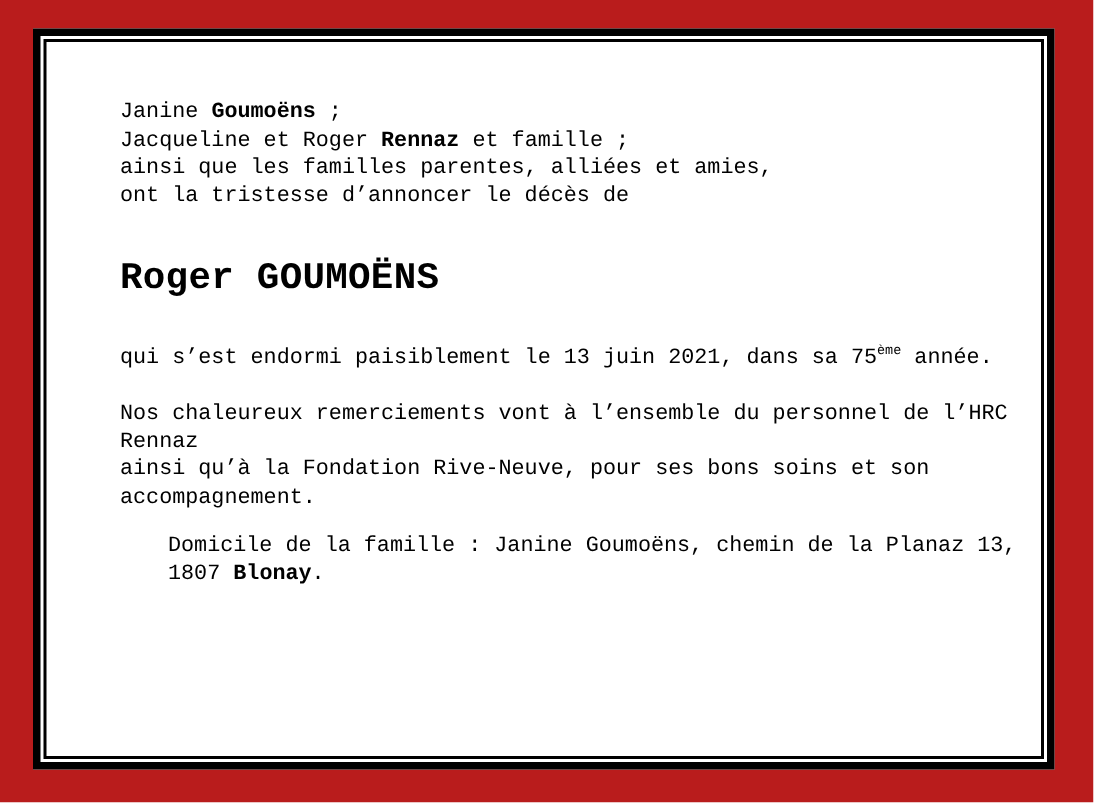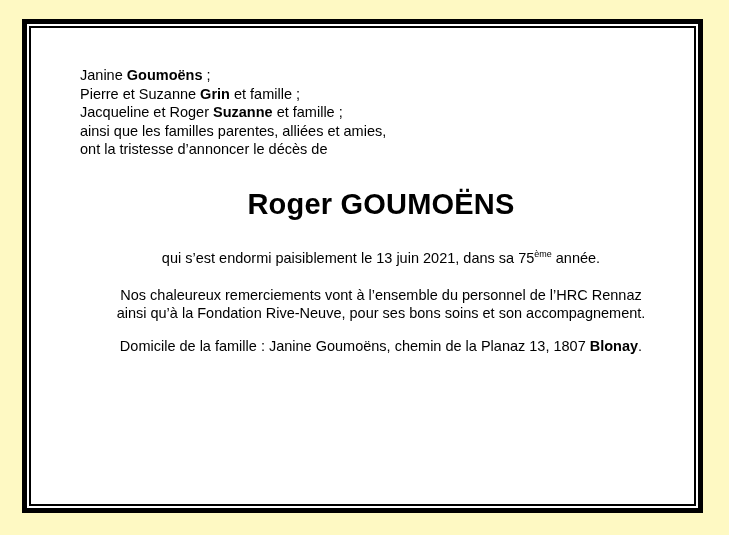--- a/index.html
+++ b/index.html
@@ -4,22 +4,22 @@
 <style>
   html, body {
     margin: 0;
     padding: 0;
     background: #ffffff;
   }
   .page {
     position: relative;
     width: 729px;
     height: 535px;
-    background: #fef9c3;
-    font-family: Liberation Sans, sans-serif;
+    background: #b91c1c;
+    font-family: Liberation Mono, monospace;
     color: #000000;
     overflow: hidden;
   }
   .frame-outer {
     position: absolute;
     left: 22px;
     top: 19px;
     width: 681px;
     height: 494px;
     box-sizing: border-box;
@@ -45,53 +45,51 @@
     white-space: nowrap;
   }
   .b {
     font-weight: bold;
   }
   sup {
     font-size: 0.62em;
     line-height: 0;
   }
   .title {
-    font-size: 29px;
+    font-size: 25px;
     line-height: 29px;
     font-weight: bold;
-    text-align: center;
     margin: 31px 0 0 0;
     letter-spacing: 0.2px;
   }
   .para {
     margin: 18.5px 0 0 0;
-    text-align: center;
   }
   .para-death {
     margin-top: 30px;
   }
   .para-address {
     margin-top: 14px;
+    margin-left: 32px;
   }
   .pline {
     display: block;
   }
 </style>
 </head>
 <body>
 
 <div class="page">
   <div class="frame-outer">
     <div class="frame-inner">
       <div class="content">
 
         <div class="names">
             <div class="name-line"><span>Janine </span><span class="b">Goumoëns</span><span> ;</span></div>
-            <div class="name-line"><span>Pierre et Suzanne </span><span class="b">Grin</span><span> et famille ;</span></div>
-            <div class="name-line"><span>Jacqueline et Roger </span><span class="b">Suzanne</span><span> et famille ;</span></div>
+            <div class="name-line"><span>Jacqueline et Roger </span><span class="b">Rennaz</span><span> et famille ;</span></div>
             <div class="name-line"><span>ainsi que les familles parentes, alliées et amies,</span></div>
             <div class="name-line"><span>ont la tristesse d’annoncer le décès de</span></div>
           </div>
 
         <div class="title">Roger GOUMOËNS</div>
 
         <div class="para para-death"><span>qui s’est endormi paisiblement le 13 juin 2021, dans sa 75</span><sup>ème</sup><span> année.</span></div>
 
 
         <div class="para">

